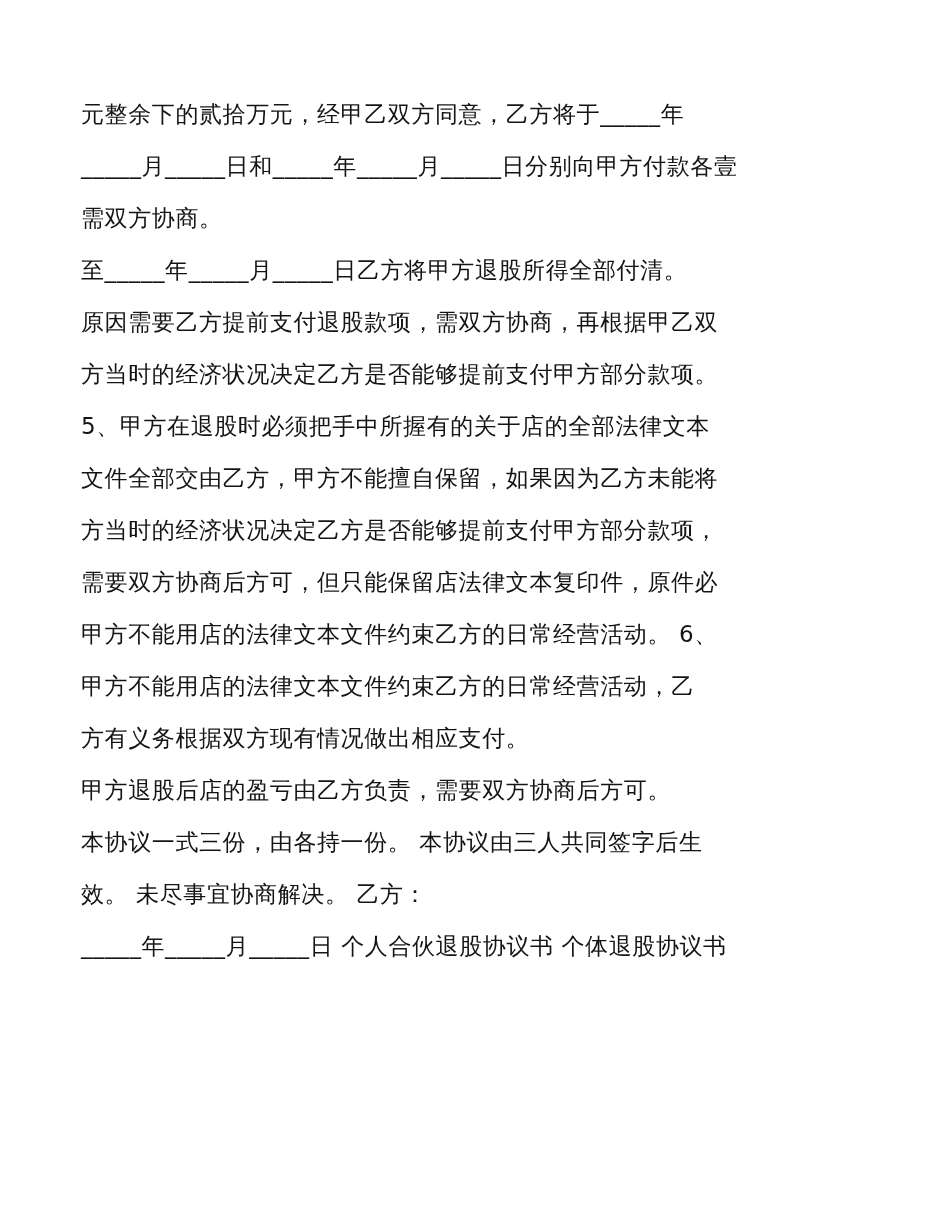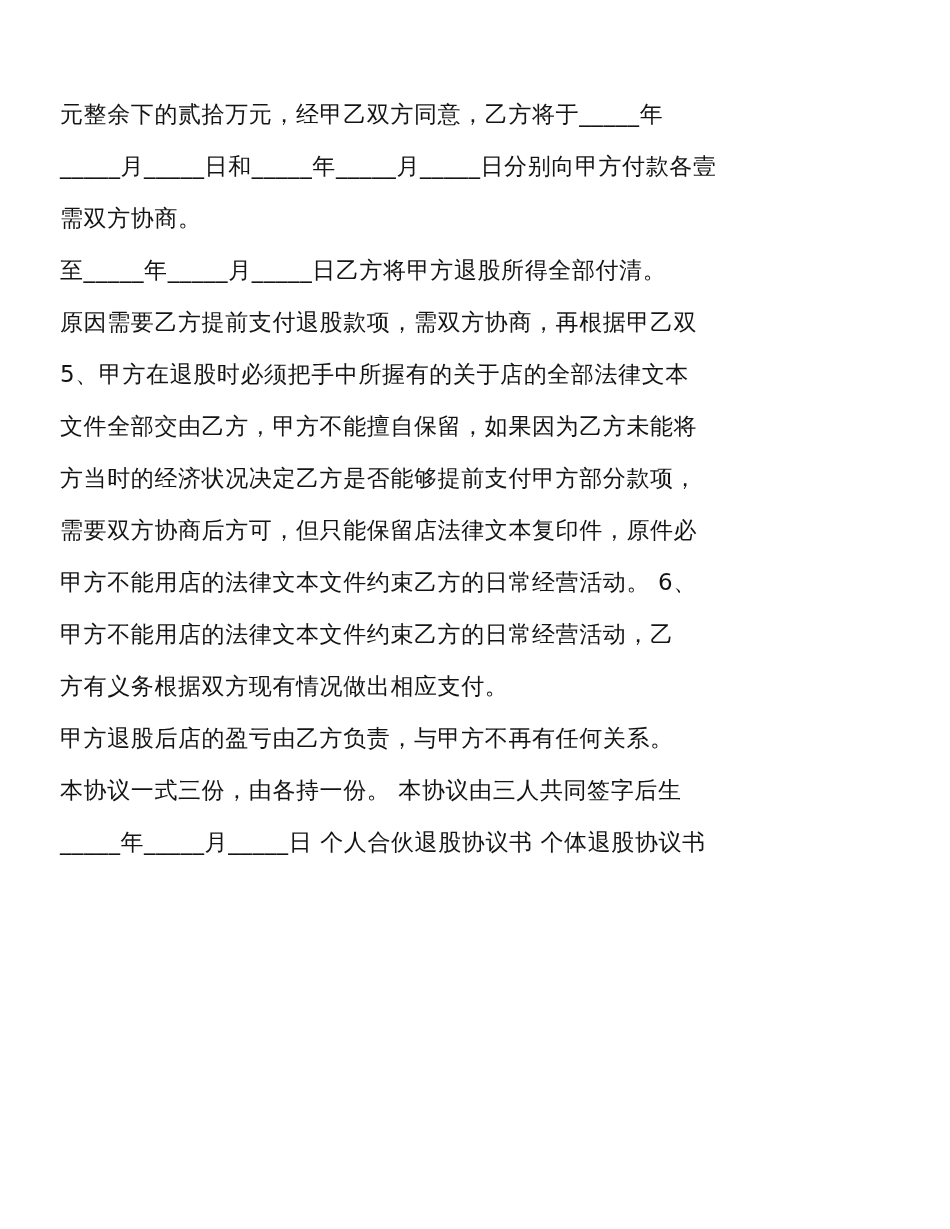--- a/index.html
+++ b/index.html
@@ -10,21 +10,21 @@
     body {
       width: 950px;
       height: 1229px;
       font-family: "DejaVu Sans", "Liberation Sans", sans-serif;
       overflow: hidden;
     }
     .page {
       box-sizing: border-box;
       width: 950px;
       height: 1229px;
-      padding: 88px 130px 0 60px;
+      padding: 88px 130px 0 81px;
       background: #ffffff;
     }
     .doc-line {
       font-size: 23px;
       line-height: 52px;
       color: #141414;
       letter-spacing: 0.6px;
       white-space: pre-wrap;
       font-weight: 400;
       text-align: left;
@@ -32,23 +32,25 @@
   </style>
 </head>
 <body>
 
 <div class="page">
   <div class="doc-line">元整余下的贰拾万元，经甲乙双方同意，乙方将于_____年</div>
   <div class="doc-line">_____月_____日和_____年_____月_____日分别向甲方付款各壹</div>
   <div class="doc-line">需双方协商。</div>
   <div class="doc-line">至_____年_____月_____日乙方将甲方退股所得全部付清。</div>
   <div class="doc-line">原因需要乙方提前支付退股款项，需双方协商，再根据甲乙双</div>
+  <div class="doc-line">方当时的经济状况决定乙方是否能够提前支付甲方部分款项。</div>
   <div class="doc-line">5、甲方在退股时必须把手中所握有的关于店的全部法律文本</div>
   <div class="doc-line">文件全部交由乙方，甲方不能擅自保留，如果因为乙方未能将</div>
   <div class="doc-line">方当时的经济状况决定乙方是否能够提前支付甲方部分款项，</div>
   <div class="doc-line">需要双方协商后方可，但只能保留店法律文本复印件，原件必</div>
   <div class="doc-line">甲方不能用店的法律文本文件约束乙方的日常经营活动。 6、</div>
   <div class="doc-line">甲方不能用店的法律文本文件约束乙方的日常经营活动，乙</div>
   <div class="doc-line">方有义务根据双方现有情况做出相应支付。</div>
-  <div class="doc-line">甲方退股后店的盈亏由乙方负责，与甲方不再有任何关系。</div>
+  <div class="doc-line">甲方退股后店的盈亏由乙方负责，需要双方协商后方可。</div>
   <div class="doc-line">本协议一式三份，由各持一份。 本协议由三人共同签字后生</div>
+  <div class="doc-line">效。 未尽事宜协商解决。 乙方：</div>
   <div class="doc-line">_____年_____月_____日 个人合伙退股协议书 个体退股协议书</div>
 </div>
 
 </body></html>

